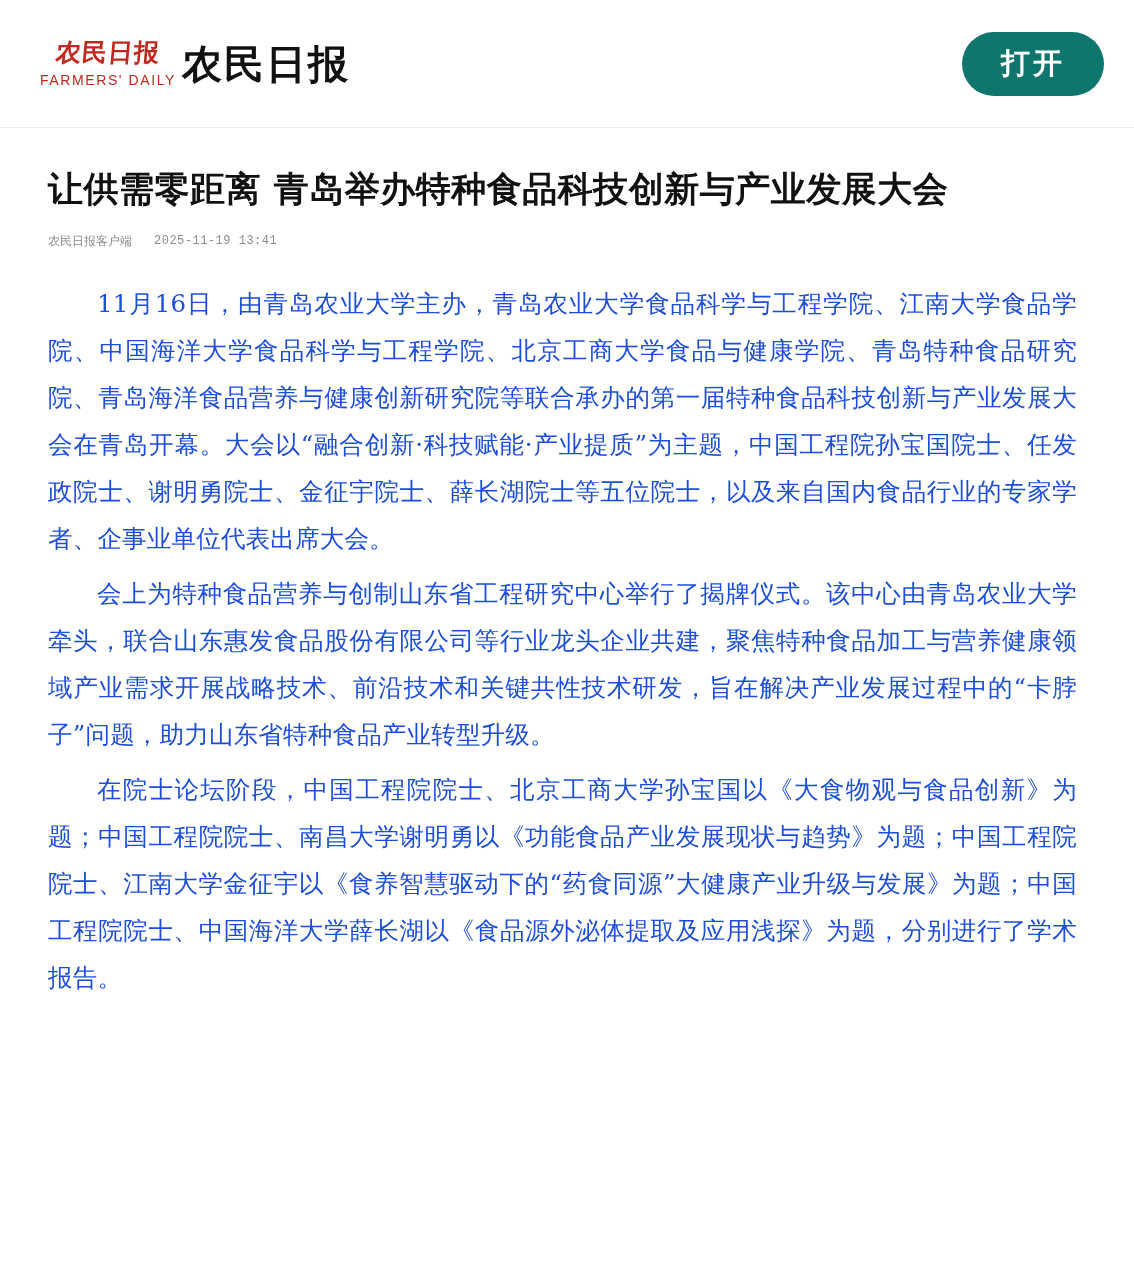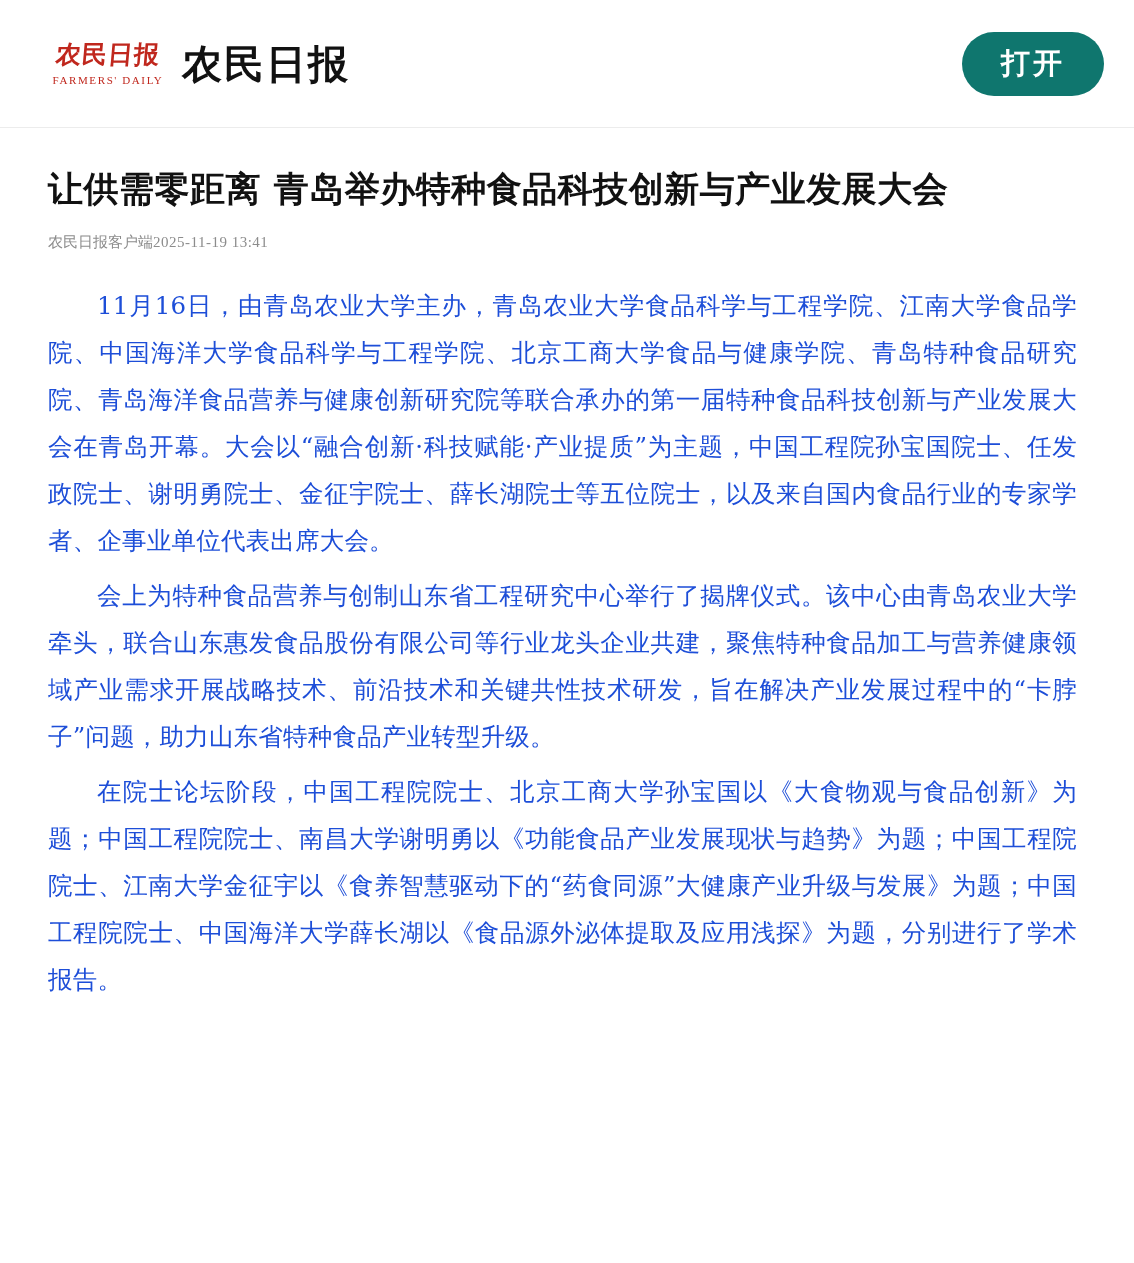--- a/index.html
+++ b/index.html
@@ -48,25 +48,25 @@
     font-size: 25px;
     font-weight: 700;
     color: #c0271d;
     letter-spacing: 1px;
     line-height: 1;
     transform: skewX(-5deg);
     white-space: nowrap;
   }
   .logo-en {
     margin-top: 7px;
-    font-size: 11px;
+    font-size: 14px;
     letter-spacing: 1.6px;
     color: #c0271d;
     white-space: nowrap;
-    font-family: Liberation Serif, serif;
+    font-family: Liberation Sans, sans-serif;
   }
   .brand-title {
     font-family: "DejaVu Serif", "Liberation Serif", serif;
     font-size: 40px;
     font-weight: 700;
     color: #111111;
     letter-spacing: 2px;
     line-height: 1;
     white-space: nowrap;
   }
@@ -97,23 +97,24 @@
     font-size: 35px;
     font-weight: 700;
     line-height: 1.45;
     color: #111111;
     margin: 0 0 18px 0;
     letter-spacing: 0.5px;
   }
   .meta {
     display: flex;
     align-items: center;
+    gap: 22px;
     color: #8c8c8c;
-    font-size: 15px;
-    font-family: Liberation Serif, serif;
+    font-size: 12px;
+    font-family: Liberation Mono, monospace;
     margin-bottom: 30px;
   }
   .meta .source { white-space: nowrap; }
   .meta .time { white-space: nowrap; letter-spacing: 0.5px; }
 
   .body-text p {
     font-family: "DejaVu Serif", "Liberation Serif", serif;
     font-size: 24.5px;
     line-height: 1.92;
     color: #1d4ed8;

